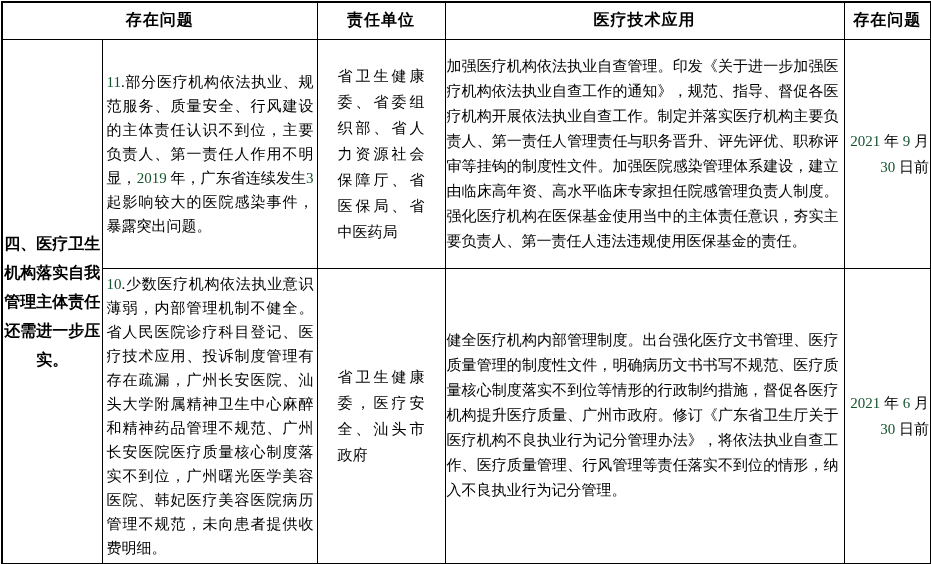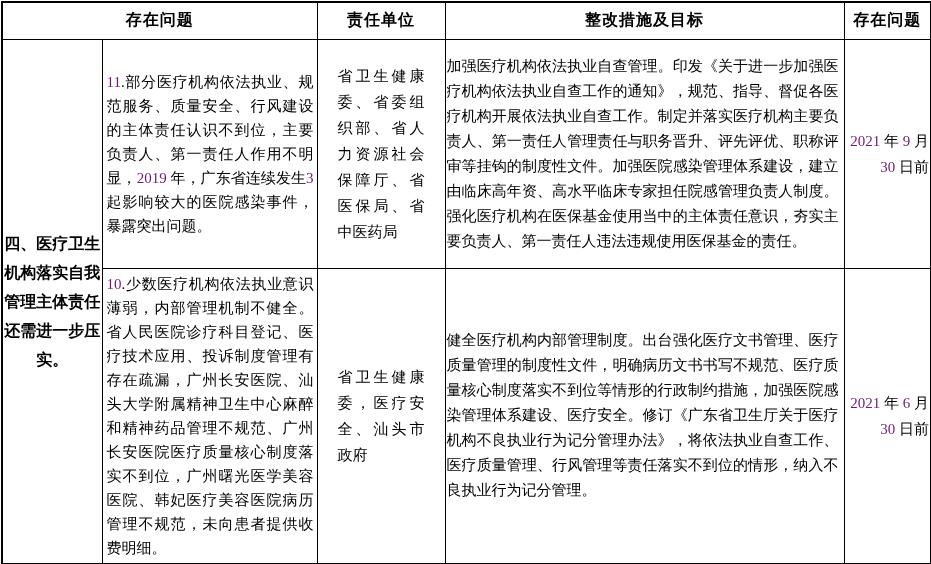--- a/index.html
+++ b/index.html
@@ -66,49 +66,49 @@
     padding: 2px 5px 2px 1px;
   }
   td.deadline {
     font-size: 15px;
     line-height: 26px;
     text-align: right;
     vertical-align: middle;
     padding: 2px 1px 2px 3px;
   }
   
-  .digit { color: #701a75; }
+  .digit { color: #14532d; }
 </style>
 </head>
 <body>
 
 <div class="page">
   <table class="rect-table">
     <colgroup>
       <col style="width:100px">
       <col style="width:215px">
       <col style="width:128px">
       <col style="width:399px">
       <col style="width:87px">
     </colgroup>
     <tbody>
         <tr style="height:37px;">
       <th class="hdr" colspan="2">存在问题</th>
       <th class="hdr">责任单位</th>
-      <th class="hdr">整改措施及目标</th>
+      <th class="hdr">医疗技术应用</th>
       <th class="hdr">存在问题</th>
     </tr>
     <tr style="height:229px;">
       <td class="category" rowspan="2">四、医疗卫生机构落实自我管理主体责任还需进一步压实。</td>
       <td class="problem num-tint"><span class="digit">11</span>.部分医疗机构依法执业、规范服务、质量安全、行风建设的主体责任认识不到位，主要负责人、第一责任人作用不明显，<span class="digit">2019</span> 年，广东省连续发生<span class="digit">3</span> 起影响较大的医院感染事件，暴露突出问题。</td>
       <td class="unit num-tint">省卫生健康委、省委组织部、省人力资源社会保障厅、省医保局、省中医药局</td>
       <td class="measures num-tint">加强医疗机构依法执业自查管理。印发《关于进一步加强医疗机构依法执业自查工作的通知》，规范、指导、督促各医疗机构开展依法执业自查工作。制定并落实医疗机构主要负责人、第一责任人管理责任与职务晋升、评先评优、职称评审等挂钩的制度性文件。加强医院感染管理体系建设，建立由临床高年资、高水平临床专家担任院感管理负责人制度。强化医疗机构在医保基金使用当中的主体责任意识，夯实主要负责人、第一责任人违法违规使用医保基金的责任。</td>
       <td class="deadline num-tint"><span class="digit">2021</span> 年 <span class="digit">9</span> 月 <span class="digit">30</span> 日前</td>
     </tr>
     <tr style="height:296px;">
       <td class="problem num-tint"><span class="digit">10</span>.少数医疗机构依法执业意识薄弱，内部管理机制不健全。省人民医院诊疗科目登记、医疗技术应用、投诉制度管理有存在疏漏，广州长安医院、汕头大学附属精神卫生中心麻醉和精神药品管理不规范、广州长安医院医疗质量核心制度落实不到位，广州曙光医学美容医院、韩妃医疗美容医院病历管理不规范，未向患者提供收费明细。</td>
       <td class="unit num-tint">省卫生健康委，医疗安全、汕头市政府</td>
-      <td class="measures num-tint">健全医疗机构内部管理制度。出台强化医疗文书管理、医疗质量管理的制度性文件，明确病历文书书写不规范、医疗质量核心制度落实不到位等情形的行政制约措施，加强医院感染管理体系建设、医疗安全。修订《广东省卫生厅关于医疗机构不良执业行为记分管理办法》，将依法执业自查工作、医疗质量管理、行风管理等责任落实不到位的情形，纳入不良执业行为记分管理。</td>
+      <td class="measures num-tint">健全医疗机构内部管理制度。出台强化医疗文书管理、医疗质量管理的制度性文件，明确病历文书书写不规范、医疗质量核心制度落实不到位等情形的行政制约措施，督促各医疗机构提升医疗质量、广州市政府。修订《广东省卫生厅关于医疗机构不良执业行为记分管理办法》，将依法执业自查工作、医疗质量管理、行风管理等责任落实不到位的情形，纳入不良执业行为记分管理。</td>
       <td class="deadline num-tint"><span class="digit">2021</span> 年 <span class="digit">6</span> 月 <span class="digit">30</span> 日前</td>
     </tr>
   </tbody>
     </table>
 </div>
 
 </body></html>

